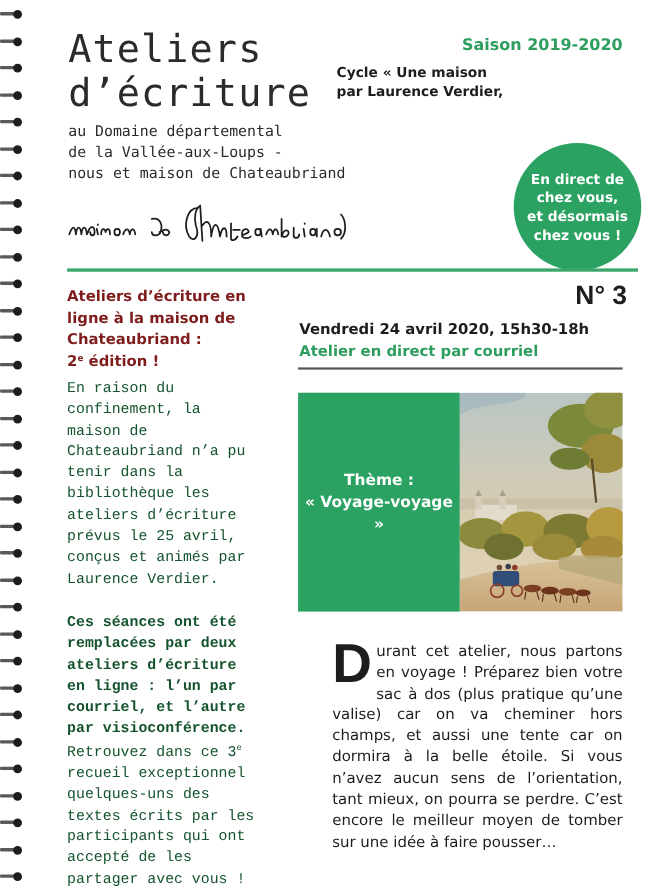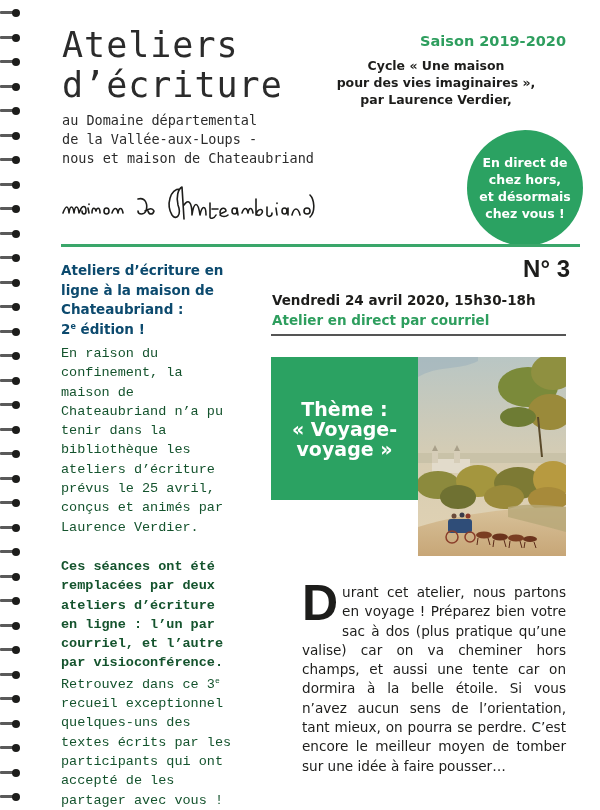--- a/index.html
+++ b/index.html
@@ -10,40 +10,40 @@
   .ring { position: absolute; left: 0; width: 22px; height: 8px; }
   .ring .bar { position: absolute; left: 0; top: 2px; width: 15px; height: 3px; background: #5a5a5a; border-radius: 1px; }
   .ring .dot { position: absolute; left: 12px; top: 0; width: 8px; height: 8px; border-radius: 50%; background: #1d1d1b; }
 
   .title { position: absolute; left: 62px; top: 25px; font-family: "DejaVu Sans Mono", monospace; font-size: 35px; line-height: 40px; letter-spacing: 1px; color: #2b2b2b; }
   .subtitle { position: absolute; left: 62px; top: 111px; font-family: "DejaVu Sans Mono", monospace; font-size: 13.5px; line-height: 19px; color: #2b2b2b; }
 
   .signature { position: absolute; left: 60px; top: 175px; width: 265px; height: 60px; }
 
   .season { position: absolute; right: 34px; top: 33px; font-size: 14.5px; font-weight: bold; color: #2e9e5e; text-align: left; }
-  .cycle { position: absolute; right: 34px; top: 57px; width: 260px; font-size: 12.5px; line-height: 17px; font-weight: bold; color: #1d1d1b; text-align: center; }
+  .cycle { position: absolute; right: 34px; top: 57px; width: 260px; font-size: 12.5px; line-height: 17px; font-weight: bold; color: #1d1d1b; text-align: left; }
 
   .badge { position: absolute; left: 467px; top: 130px; width: 116px; height: 116px; border-radius: 50%; background: #2ba262; color: #ffffff; font-size: 12.5px; line-height: 17px; font-weight: bold; display: flex; align-items: center; justify-content: center; text-align: center; }
 
   .rule-green { position: absolute; left: 61px; top: 244px; width: 519px; height: 3px; background: #3aa66a; }
 
   .issue { position: absolute; right: 30px; top: 255px; font-family: "Liberation Sans", sans-serif; font-weight: bold; font-size: 24px; color: #1d1d1b; }
 
   .left-col { position: absolute; left: 61px; top: 261px; width: 175px; }
-  .left-col .intro-title { font-size: 13.5px; line-height: 19.5px; font-weight: bold; color: #0c4a6e; margin-bottom: 5px; }
+  .left-col .intro-title { font-size: 13.5px; line-height: 19.5px; font-weight: bold; color: #7f1d1d; margin-bottom: 5px; }
   .left-col p { font-size: 13.5px; line-height: 19.3px; color: #14532d; margin-bottom: 2px; font-family: Liberation Mono, monospace; }
   .left-col p.bold { font-weight: bold; margin-top: 20px; }
   sup { font-size: 8px; vertical-align: 5px; line-height: 0; }
 
   .date-block { position: absolute; left: 272px; top: 290px; }
   .date-line { font-size: 13.5px; font-weight: bold; color: #1d1d1b; line-height: 20px; }
   .mode-line { font-size: 13.5px; font-weight: bold; color: #2e9e5e; line-height: 20px; }
   .rule-gray { position: absolute; left: 271px; top: 334px; width: 295px; height: 2px; background: #555555; }
 
-  .theme-panel { position: absolute; left: 271px; top: 357px; width: 147px; height: 143px; background: #2ba262; color: #ffffff; display: flex; align-items: center; justify-content: center; text-align: center; font-weight: bold; font-size: 19px; line-height: 20px; }
+  .theme-panel { position: absolute; left: 271px; top: 357px; width: 147px; height: 199px; background: #2ba262; color: #ffffff; display: flex; align-items: center; justify-content: center; text-align: center; font-weight: bold; font-size: 14px; line-height: 20px; }
   .painting { position: absolute; left: 418px; top: 357px; width: 148px; height: 199px; overflow: hidden; }
 
   .body-text { position: absolute; left: 302px; top: 583px; width: 264px; font-size: 13.6px; line-height: 19.3px; color: #1d1d1b; text-align: justify; }
   .dropcap { float: left; font-family: "Liberation Sans", sans-serif; font-weight: bold; font-size: 50px; line-height: 37px; margin: 2px 4px 0 0; height: 38px; color: #1d1d1b; }
 </style>
 </head>
 <body>
 
 <div class="spiral" id="spiral">
     <div class="ring" style="top: 9px;">
@@ -194,28 +194,27 @@
   <title>maison de Chateaubriand</title>
   <path d="M3 38 C6 30, 8 30, 9 38 C10 30, 13 30, 14 38 C15 30, 18 30, 19 38 L20 36 C22 30, 26 30, 26 36 C26 40, 22 40, 22 36 M28 33 L29 38 M29 29 L29 29.5 M32 38 C32 32, 35 32, 36 36 C37 32, 40 32, 40 38 M44 36 C44 32, 49 32, 49 36 C49 40, 44 40, 44 36 M52 38 C54 32, 57 32, 58 38 C59 32, 62 32, 63 38"></path>
   <path d="M78 24 C86 22, 88 30, 86 36 C84 40, 78 40, 78 36 M85 36 C89 34, 92 32, 94 36 C93 40, 89 40, 88 36"></path>
   <path d="M120 14 C110 14, 106 30, 112 40 C116 46, 122 40, 118 30 C116 22, 118 14, 122 12 M122 12 L124 44 M124 30 C128 24, 132 26, 132 40 C134 26, 138 26, 140 40 C142 30, 146 30, 146 40 M150 28 L150 42 C150 44, 154 44, 156 40 M152 34 L158 34 M160 38 C160 32, 166 32, 166 36 C164 38, 160 38, 160 40 C162 42, 166 42, 168 40"></path>
   <path d="M172 36 C172 32, 177 32, 177 36 C177 40, 172 40, 172 36 M177 33 L178 40 M182 38 C184 32, 187 32, 188 38 C189 32, 192 32, 193 38 M196 24 L196 40 C198 32, 204 34, 202 38 C200 42, 196 40, 196 38 M207 32 L207 40 C208 42, 212 42, 212 38 M216 33 L217 40 M217 28 L217 28.5 M222 36 C222 32, 227 32, 227 36 C227 40, 222 40, 222 36 M228 33 L228 40 M232 40 C234 32, 238 32, 240 40 M244 36 C244 32, 250 32, 250 36 C250 40, 244 40, 244 36 M250 20 C254 24, 256 36, 250 42"></path>
 </svg>
 
 <div class="season">Saison 2019-2020</div>
 <div class="cycle">
   <div>Cycle « Une maison</div>
-  <div>pour des vies imaginaires »,</div>
   <div>par Laurence Verdier,</div>
 </div>
 
 <div class="badge">
   <div>
     <div>En direct de</div>
-    <div>chez hors,</div>
+    <div>chez vous,</div>
     <div>et désormais</div>
     <div>chez vous !</div>
   </div>
 </div>
 
 <div class="rule-green"></div>
 
 <div class="issue">N° 3</div>
 
 <div class="left-col">

